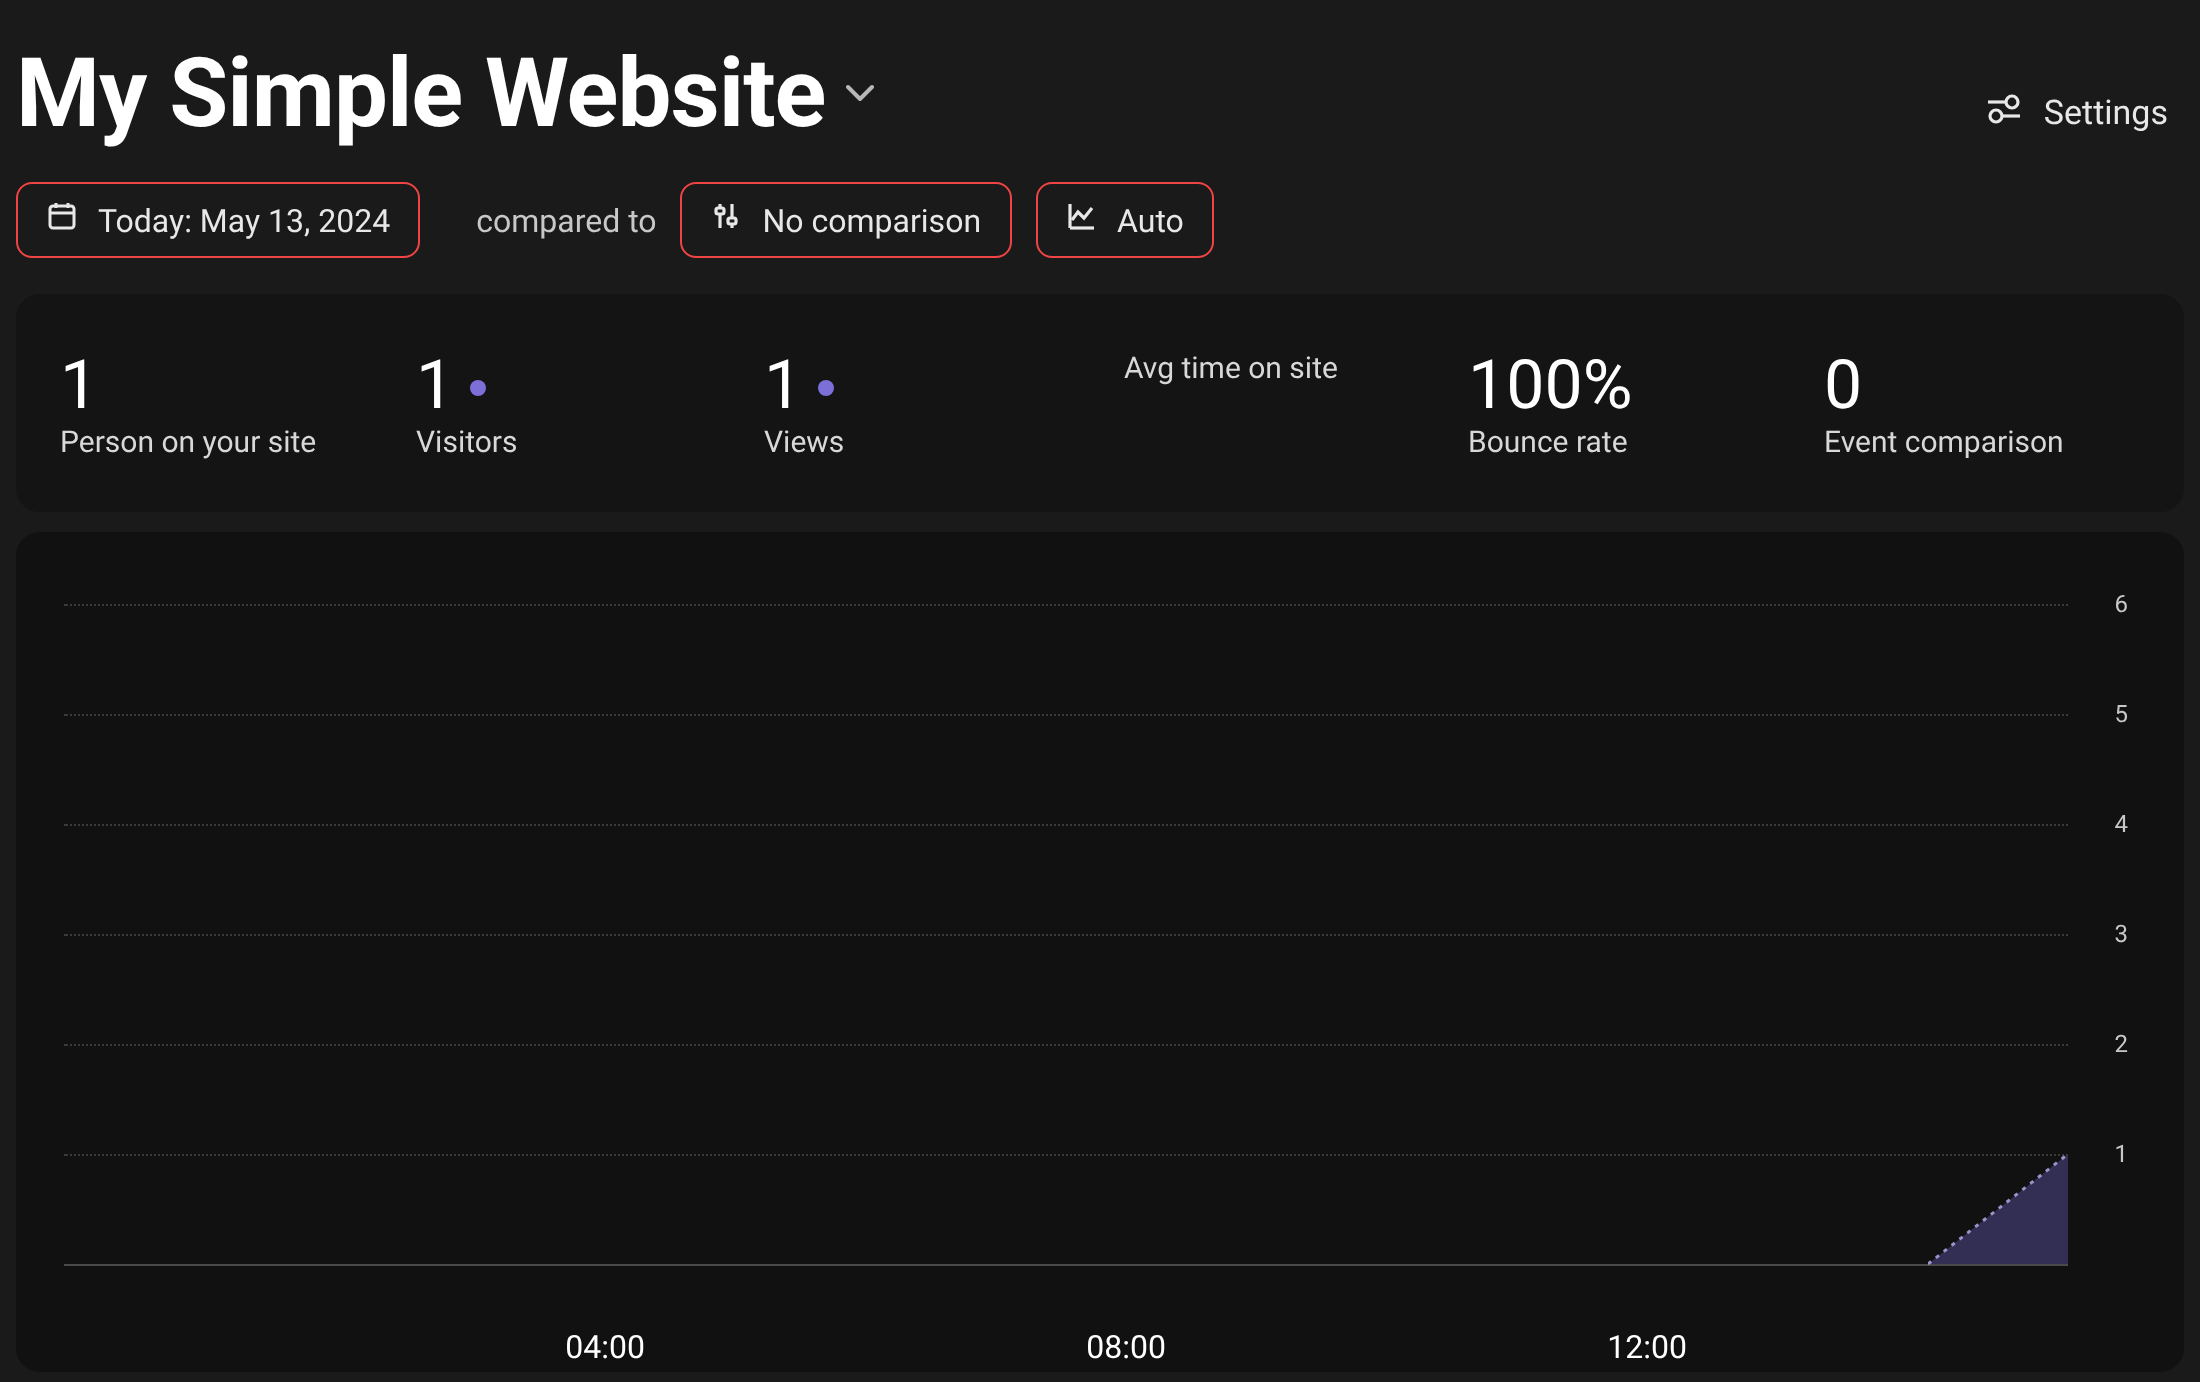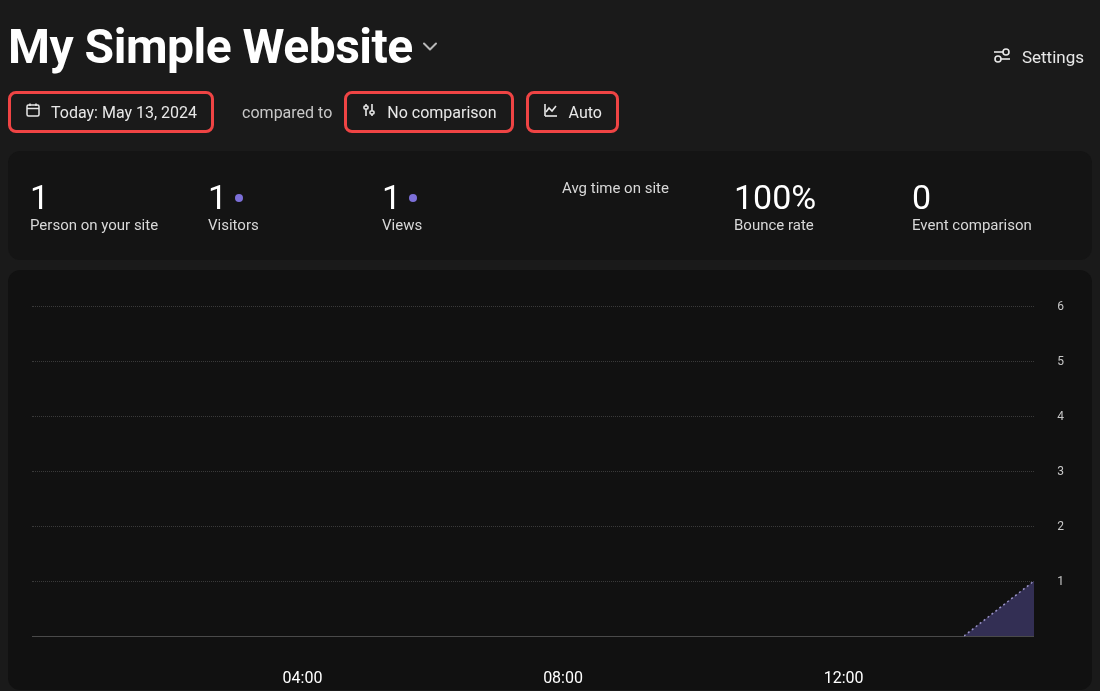--- a/index.html
+++ b/index.html
@@ -53,21 +53,21 @@
       display: flex;
       align-items: center;
       gap: 12px;
       padding: 0 8px 18px 8px;
     }
     .btn {
       display: flex;
       align-items: center;
       gap: 10px;
       padding: 8px 14px;
-      border: 3px solid #ef4444;
+      border: 1px solid #ef4444;
       border-radius: 8px;
       background: transparent;
       color: #e8e8e8;
       font-size: 16px;
       cursor: pointer;
     }
     .compared-text {
       color: #c8c8c8;
       font-size: 16px;
       margin-left: 16px;
@@ -260,15 +260,15 @@
       <div class="axis-label-y" style="top: 20px;">6</div>
       <div class="baseline" style="top: 350px;"></div>
       <svg width="70" height="57" style="position: absolute; left: 932px; top: 295px;">
         <polygon points="0,55 70,0 70,55" fill="#3a3560" fill-opacity="0.85"></polygon>
         <line x1="0" y1="55" x2="70" y2="0" stroke="#9a93c8" stroke-width="1.5" stroke-dasharray="2,3"></line>
       </svg>
     </div>
   <div id="x-axis-container" style="position:absolute; left:24px; right:58px; bottom:6px; height:16px;">
       <div class="x-label" style="left: 27%;">04:00</div>
       <div class="x-label" style="left: 53%;">08:00</div>
-      <div class="x-label" style="left: 79%; margin-left: 20px;">12:00</div>
+      <div class="x-label" style="left: 79%;">12:00</div>
     </div>
 </div>
 
 </body></html>

